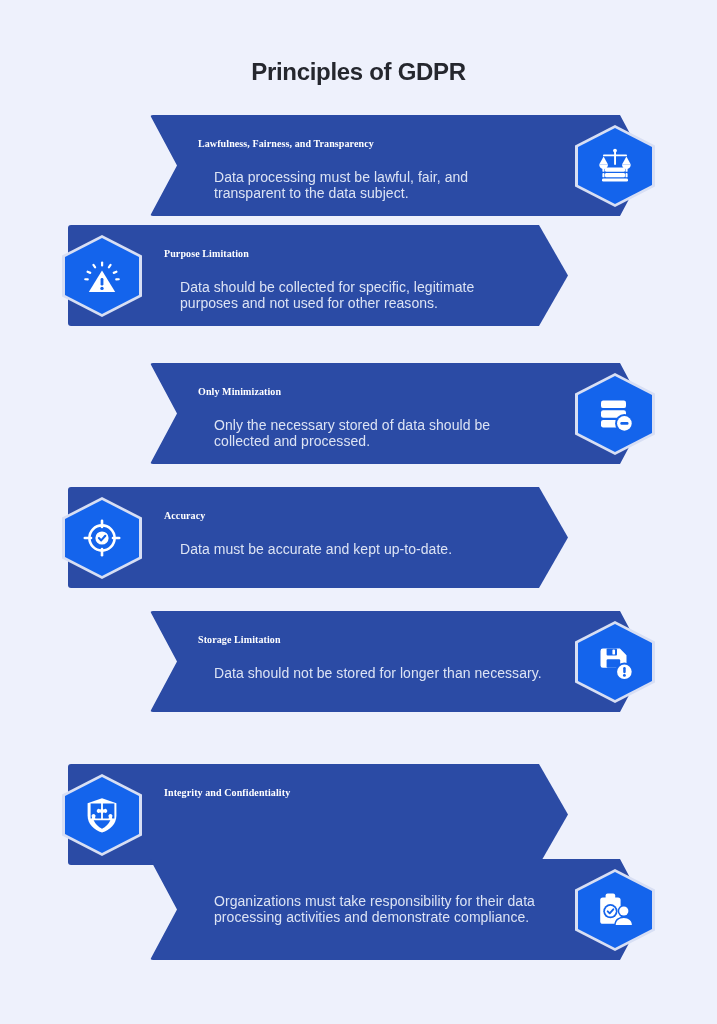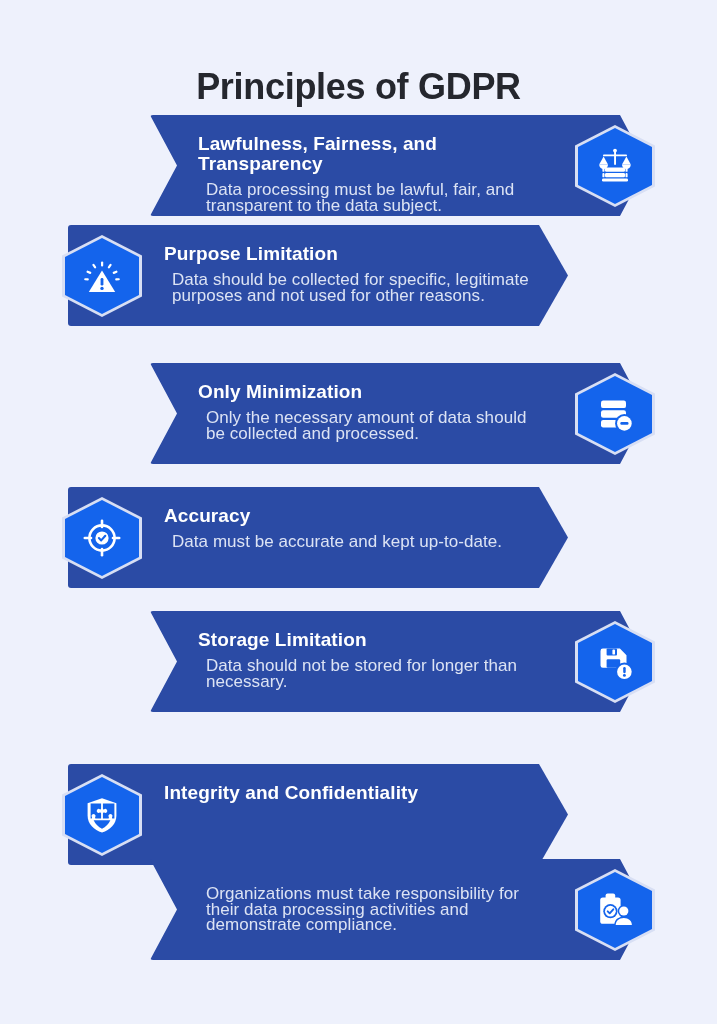--- a/index.html
+++ b/index.html
@@ -6,21 +6,21 @@
   body{
     width:717px;height:1024px;
     background:#EEF1FC;
     font-family:"Liberation Sans", sans-serif;
     overflow:hidden;
     position:relative;
   }
   #page-title{
     position:absolute;top:42px;left:0;width:717px;
     text-align:center;
-    font-size:36px;font-weight:bold;color:#25272E;
+    font-size:24px;font-weight:bold;color:#25272E;
     letter-spacing:-0.3px;
   }
   .row{position:absolute;height:101px;}
   .row.right-row{left:150px;width:500px;}
   .row.left-row{left:68px;width:500px;}
 
   
   .bar{
     position:absolute;top:0;height:101px;
     background:#2B4BA5;
@@ -54,25 +54,25 @@
     clip-path:polygon(50% 0,100% 25%,100% 75%,50% 100%,0 75%,0 25%);
     display:flex;align-items:center;justify-content:center;
   }
   .hex svg{display:block;}
 
   
   .txt{position:absolute;top:19px;}
   .row.right-row .txt{left:48px;width:360px;}
   .row.left-row .txt{left:96px;width:375px;}
   .ttl{
-    font-size:19px;font-weight:bold;color:#FFFFFF;
-    line-height:20px;margin:0 0 3px 0;letter-spacing:0.1px;
+    font-size:10px;font-weight:bold;color:#FFFFFF;
+    line-height:20px;margin:0 0 3px 0;letter-spacing:0.1px;font-family:Liberation Serif, serif;
   }
   .desc{
-    font-size:17px;color:#DCE3F4;line-height:15.5px;margin:8px;
+    font-size:14px;color:#DCE3F4;line-height:15.5px;margin:16px;
     letter-spacing:0.05px;
   }
 </style>
 </head>
 <body>
 
 <h1 id="page-title">Principles of GDPR</h1>
 
 <div id="rows">
     <div class="row right-row" style="top: 115px;">
@@ -126,21 +126,21 @@
      <rect x="18.6" y="22" width="2.8" height="7.5" rx="1.3" fill="#1464EC"></rect>
      <circle cx="20" cy="32.4" r="1.7" fill="#1464EC"></circle>
    </svg>
         </div>
       </div>
     </div>
     <div class="row right-row" style="top: 363px;">
       <div class="bar"></div>
       <div class="txt">
         <div class="ttl">Only Minimization</div>
-        <div class="desc">Only the necessary amount of data should be collected and processed.</div>
+        <div class="desc">Only the necessary stored of data should be collected and processed.</div>
       </div>
       <div class="hex-wrap">
         <div class="hex-ring"></div>
         <div class="hex">
           <svg width="40" height="40" viewBox="0 0 40 40" fill="#fff">
      <rect x="6" y="6.5" width="25" height="7.6" rx="2.2"></rect>
      <rect x="6" y="16.2" width="25" height="7.6" rx="2.2"></rect>
      <rect x="6" y="25.9" width="19" height="7.6" rx="2.2"></rect>
      <circle cx="29.4" cy="29.4" r="9.3" fill="#1464EC"></circle>
      <circle cx="29.4" cy="29.4" r="7.3" fill="#fff"></circle>

